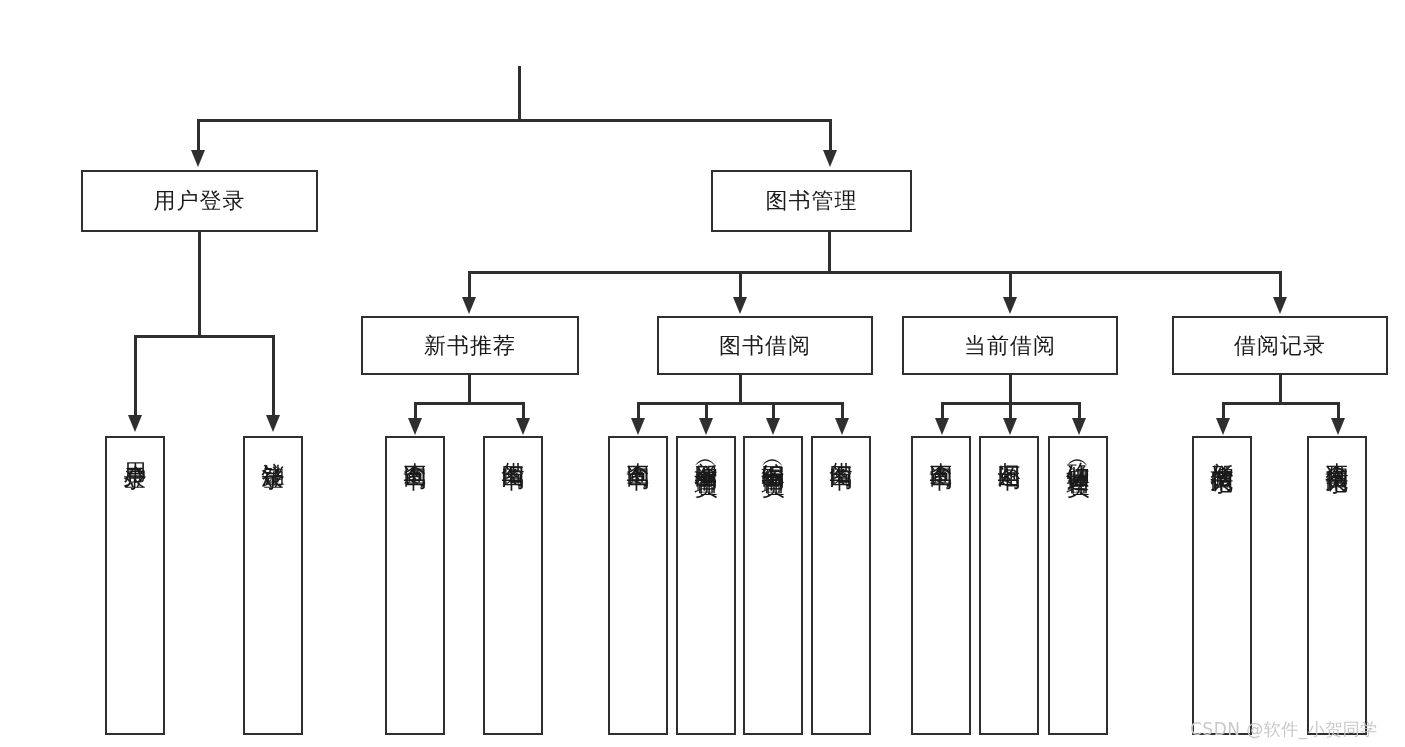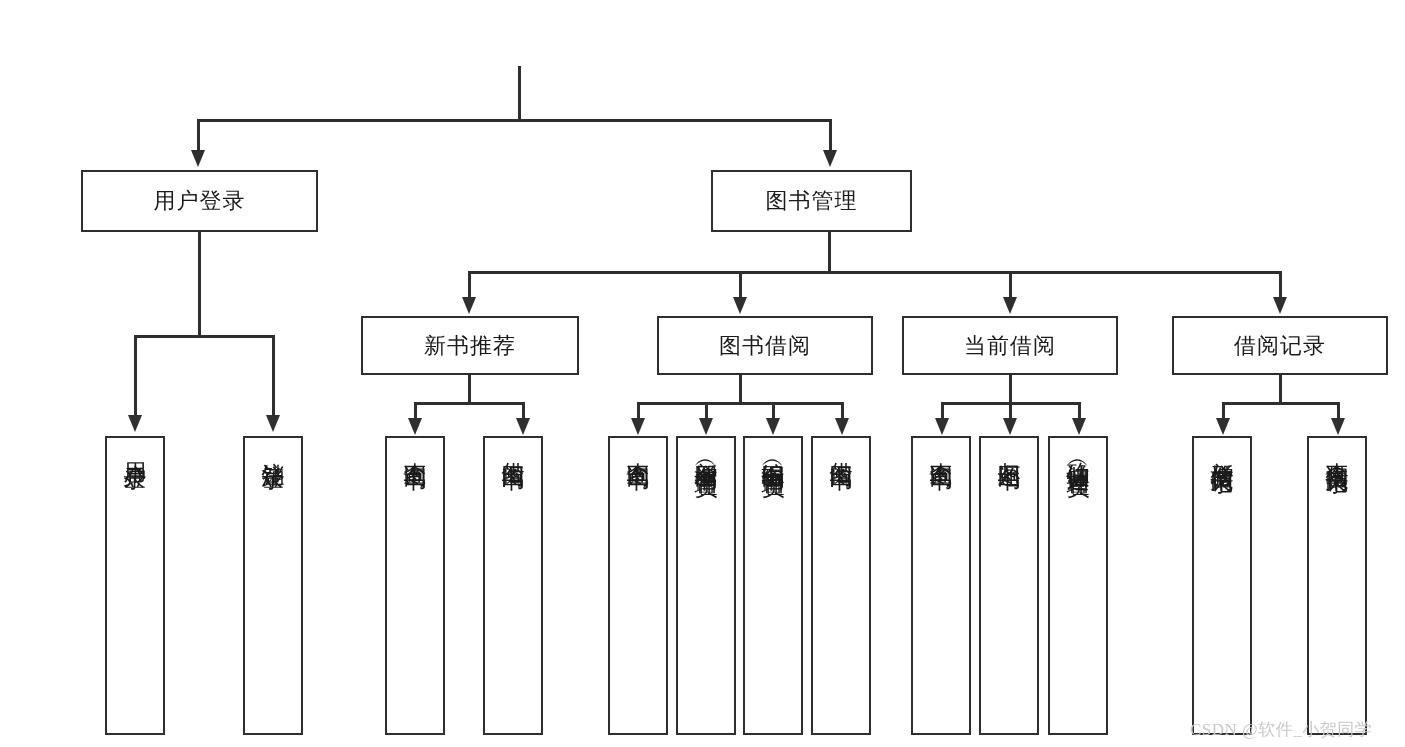--- a/index.html
+++ b/index.html
@@ -61,21 +61,20 @@
     border-left: 7px solid transparent;
     border-right: 7px solid transparent;
     border-top: 17px solid #2f2f2f;
   }
   .watermark {
     position: absolute;
     color: #c9c9c9;
     font-size: 17px;
     white-space: nowrap;
     letter-spacing: 0.5px;
-    font-family: Liberation Serif, serif;
   }
 </style>
 </head>
 <body>
 
 <div id="canvas">
 
 
   <div class="edge v" style="left:518px; top:66px; width:2.5px; height:54px;"></div>
 

